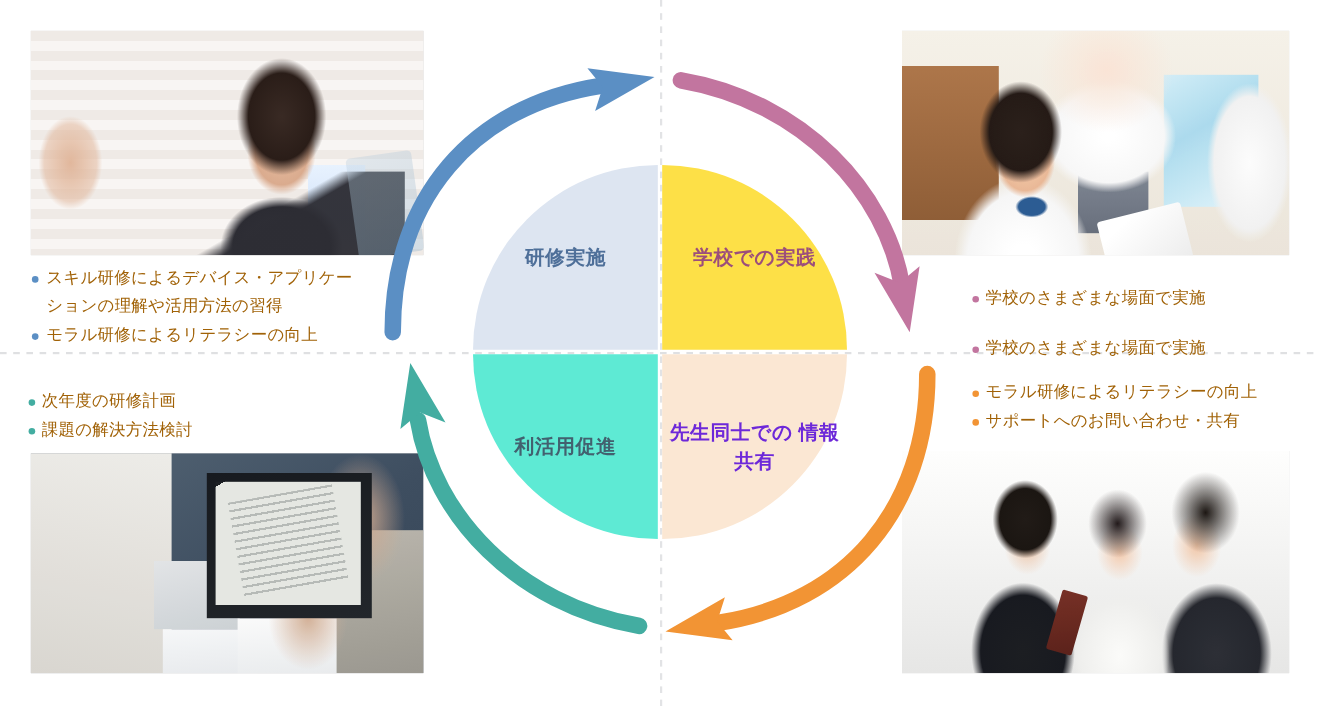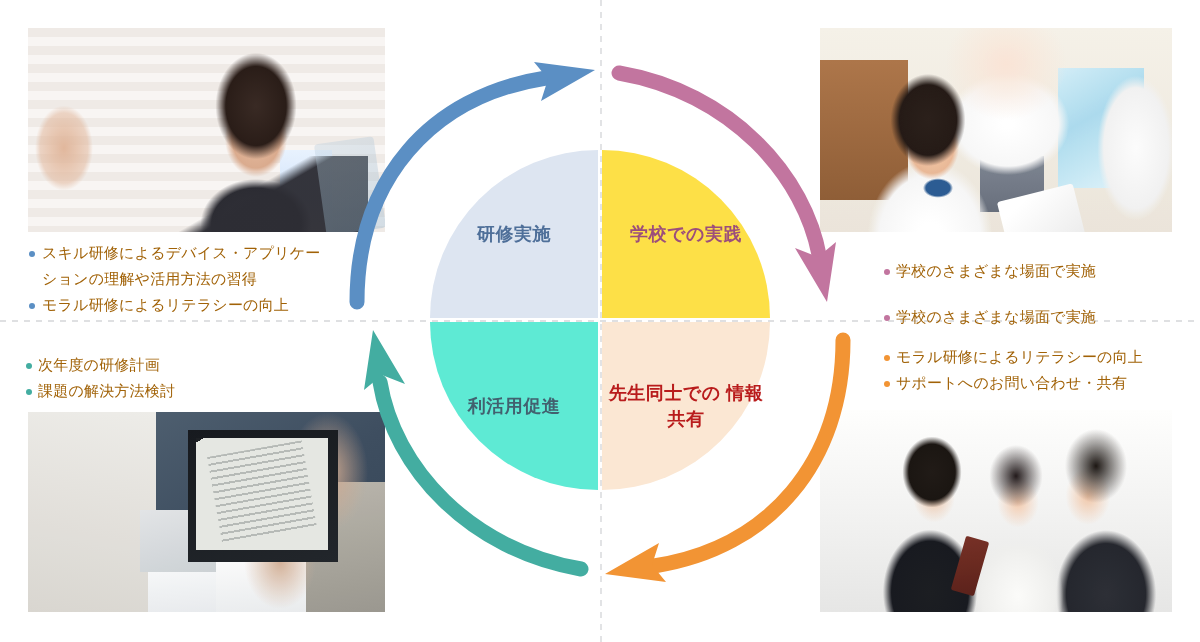--- a/index.html
+++ b/index.html
@@ -208,21 +208,21 @@
   <div id="wheel">
     <div class="quad" id="quad-tl" style="background: rgb(221, 229, 241); color: rgb(78, 111, 153);">
       <span>研修実施</span>
     </div>
     <div class="quad" id="quad-tr" style="background: #fde047; color: rgb(156, 78, 123);">
       <span>学校での実践</span>
     </div>
     <div class="quad" id="quad-bl" style="background: #5eead4; color: rgb(66, 97, 111);">
       <span>利活用促進</span>
     </div>
-    <div class="quad" id="quad-br" style="background: rgb(251, 231, 211); color: #b91c1c;">
+    <div class="quad" id="quad-br" style="background: rgb(251, 231, 211); color: #6d28d9;">
       <span>先生同士での
 情報共有</span>
     </div>
   </div>
 
   <svg id="arrows" viewBox="0 0 1200 642">
 
     <g>
       <path id="a-blue-shaft" d="M357,302 C357,180 430,96 546,78" fill="none" stroke="#5b8fc4" stroke-width="15" stroke-linecap="round"></path>
       <path id="a-blue-head" d="M595,70 L541,101 L548,79 L534,62 Z" fill="#5b8fc4"></path>

